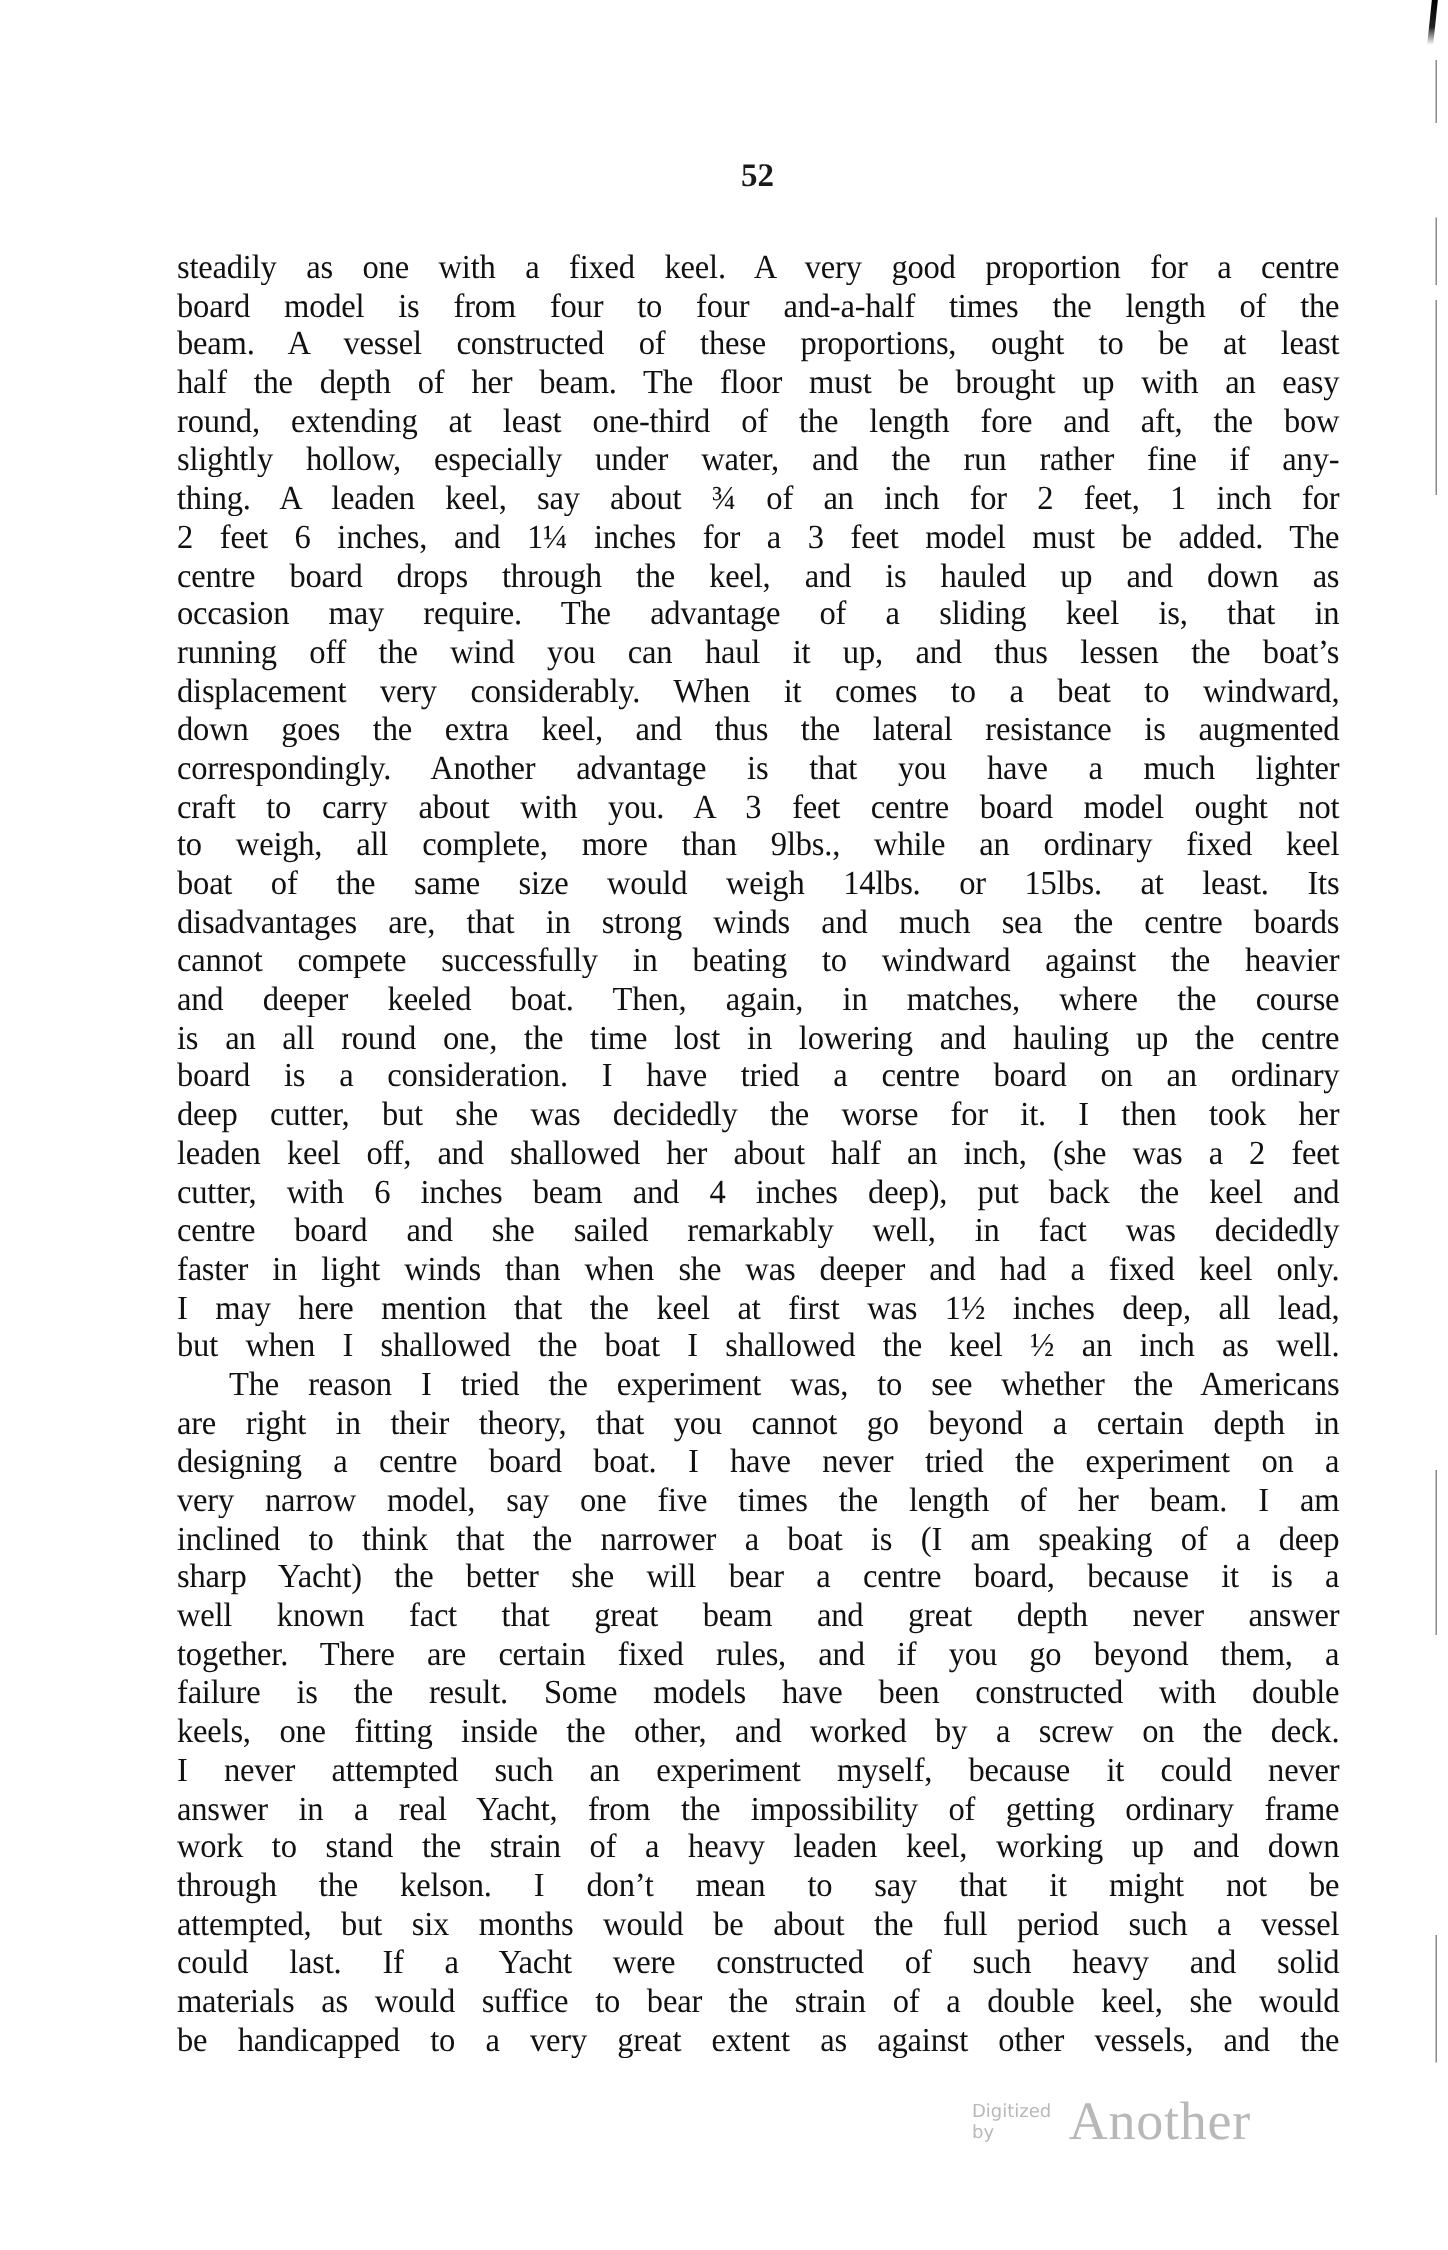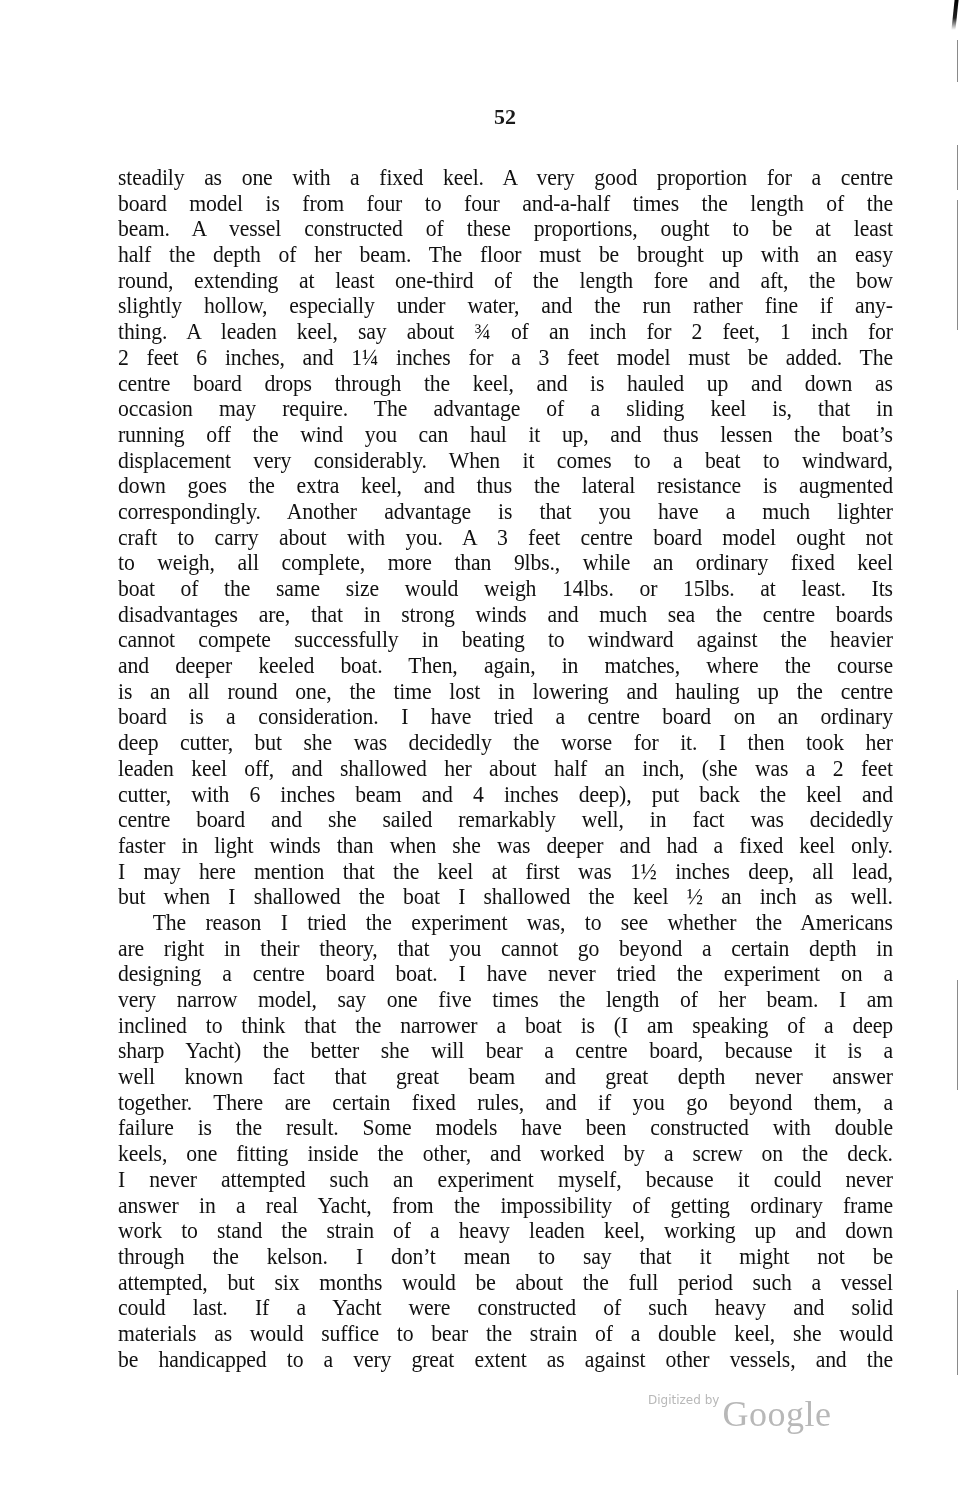--- a/index.html
+++ b/index.html
@@ -69,21 +69,21 @@
     }
     .line.indent {
       padding-left: 36px;
       width: 767px;
     }
     .watermark {
       position: absolute;
       left: 648px;
       top: 1393px;
       display: flex;
-      align-items: flex-start;
+      align-items: center;
       color: #b8b8b8;
     }
     .watermark .small {
       font-family: "DejaVu Sans", sans-serif;
       font-size: 12px;
       margin-right: 3px;
     }
     .watermark .brand {
       font-family: "Liberation Serif", serif;
       font-size: 36px;
@@ -152,15 +152,15 @@
         <span class="line">through the kelson.  I don’t mean to say that it might not be</span>
         <span class="line">attempted, but six months would be about the full period such a vessel</span>
         <span class="line">could last.  If a Yacht were constructed of such heavy and solid</span>
         <span class="line">materials as would suffice to bear the strain of a double keel, she would</span>
         <span class="line">be handicapped to a very great extent as against other vessels, and the</span>
       </div>
     </div>
 
   <div class="watermark">
     <span class="small">Digitized by</span>
-    <span class="brand">Google</span>
+    <span class="brand">Another</span>
   </div>
 </div>
 
 </body></html>

